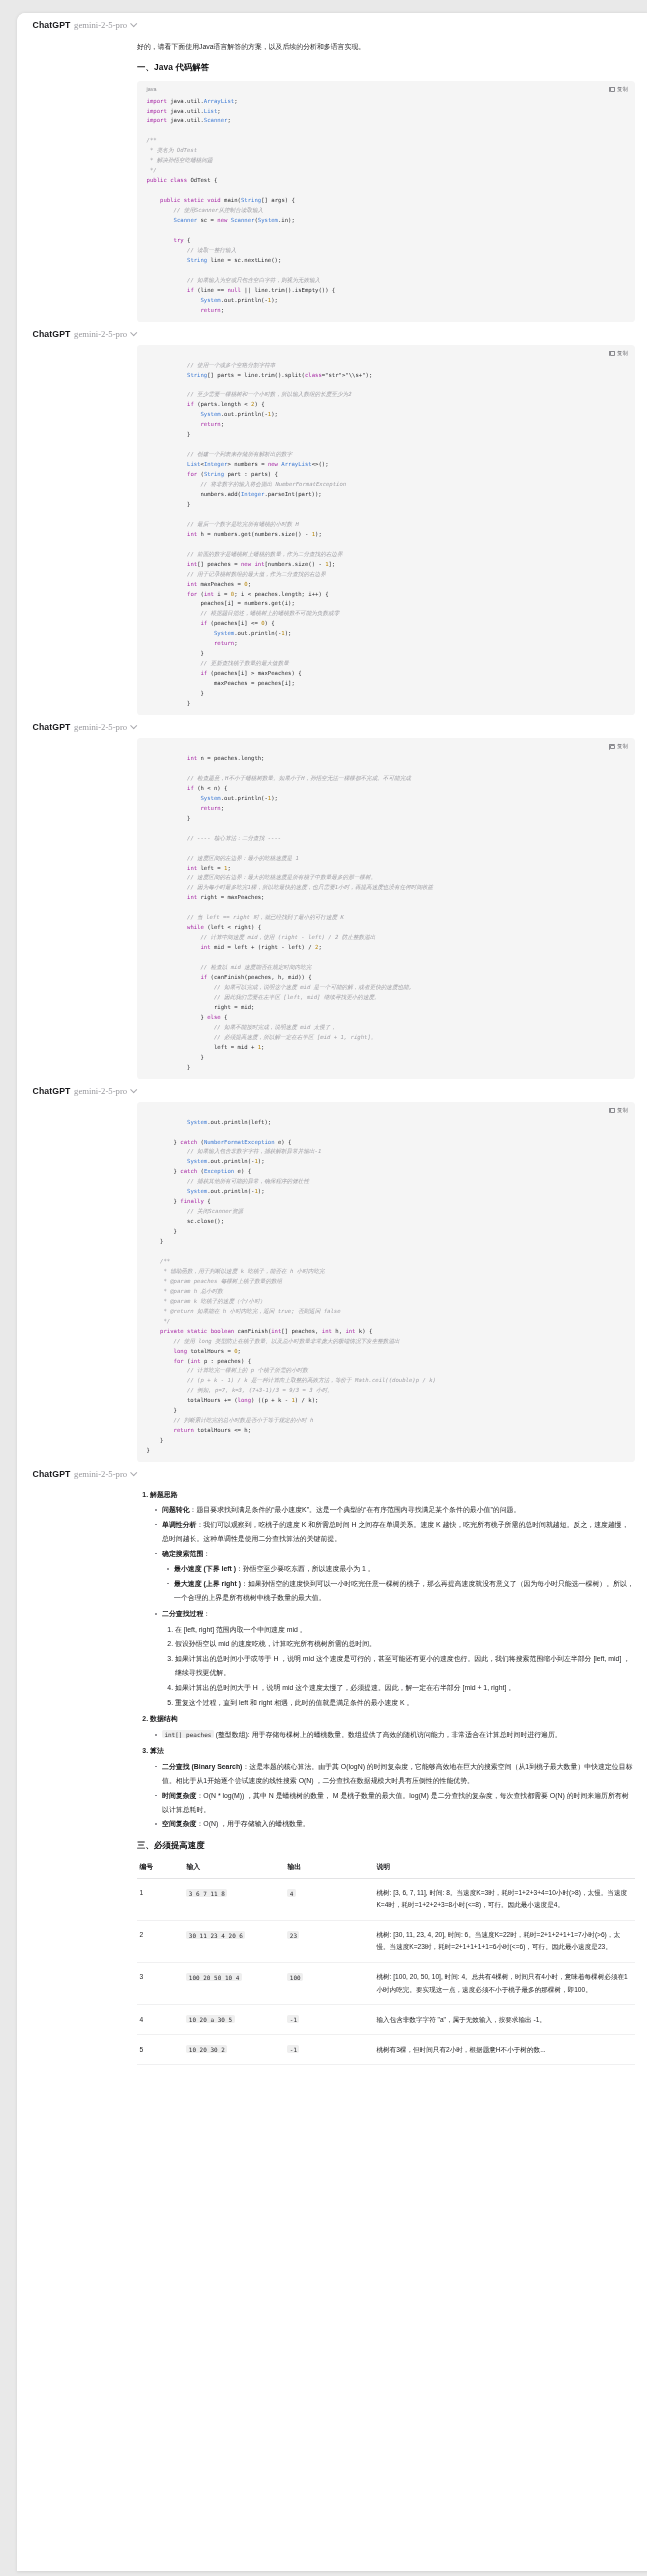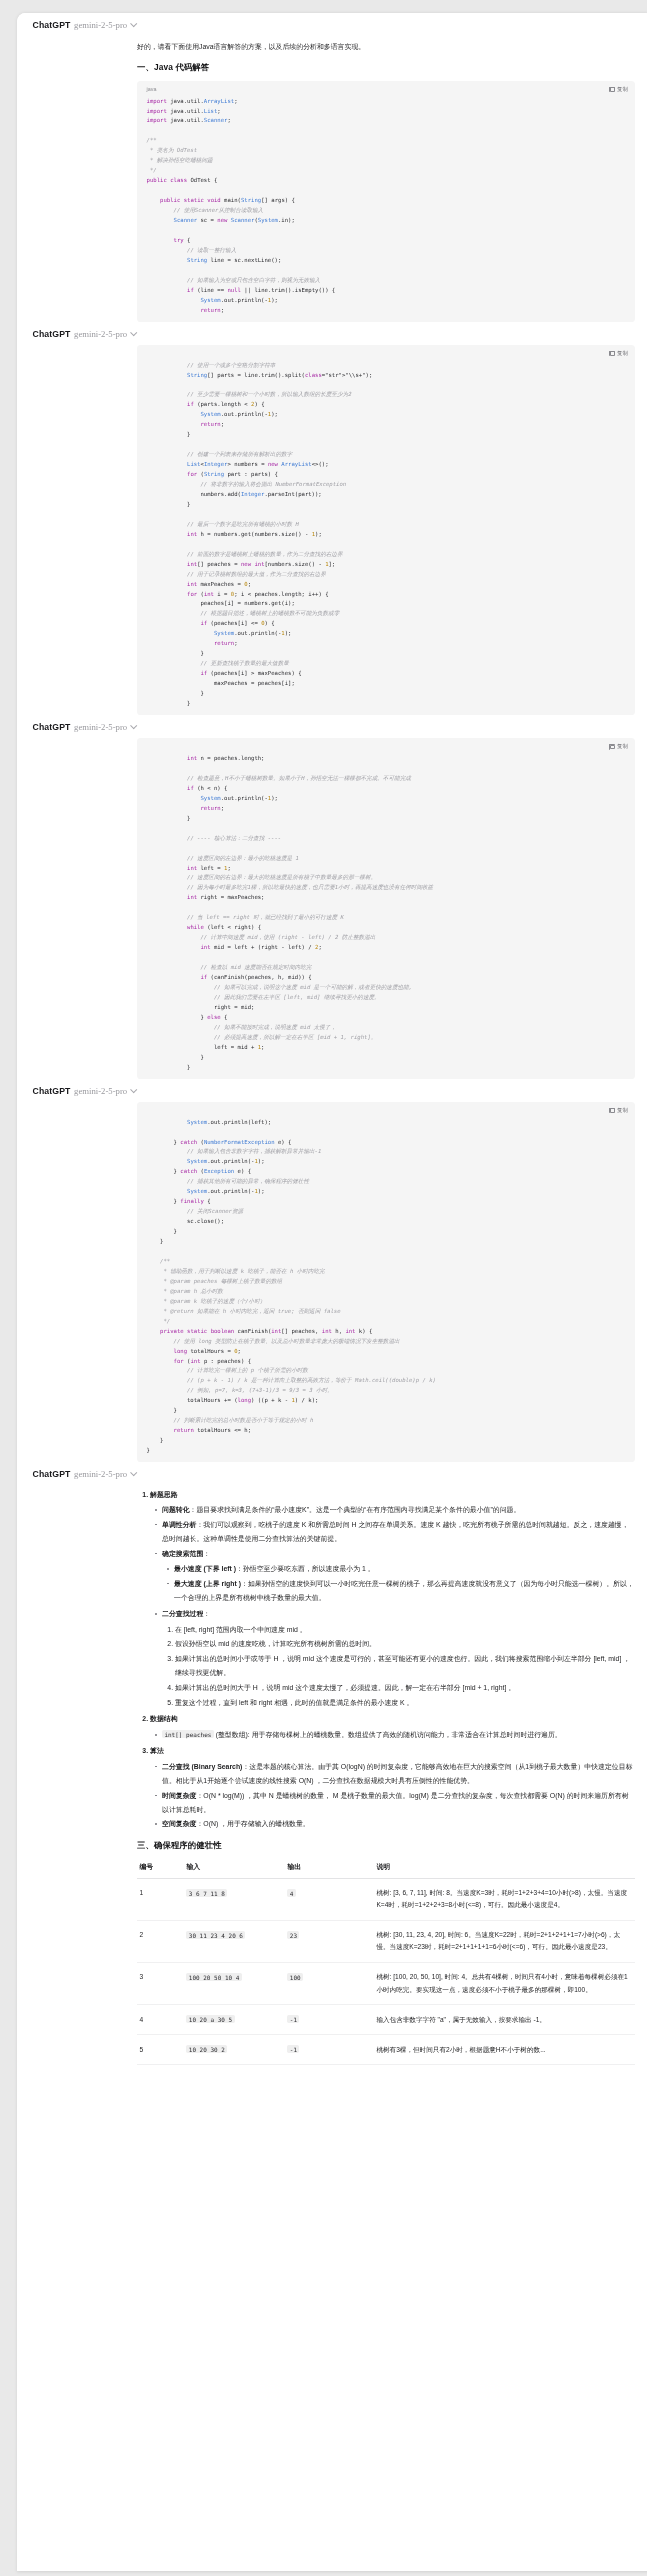--- a/index.html
+++ b/index.html
@@ -430,21 +430,21 @@
               <li>
                 <b>时间复杂度</b><span>：O(N * log(M)) ，其中 N 是蟠桃树的数量， M 是桃子数量的最大值。log(M) 是二分查找的复杂度，每次查找都需要 O(N) 的时间来遍历所有树以计算总耗时。</span>
               </li>
               <li>
                 <b>空间复杂度</b><span>：O(N) ，用于存储输入的蟠桃数量。</span>
               </li>
             </ul>
           </li>
         </ol>
 
-        <h2 class="sec">三、确保程序的健壮性</h2>
+        <h2 class="sec">三、必须提高速度</h2>
 
         <table class="cases">
           <thead>
             <tr>
               <th>编号</th>
               <th>输入</th>
               <th>输出</th>
               <th>说明</th>
             </tr>
           </thead>

